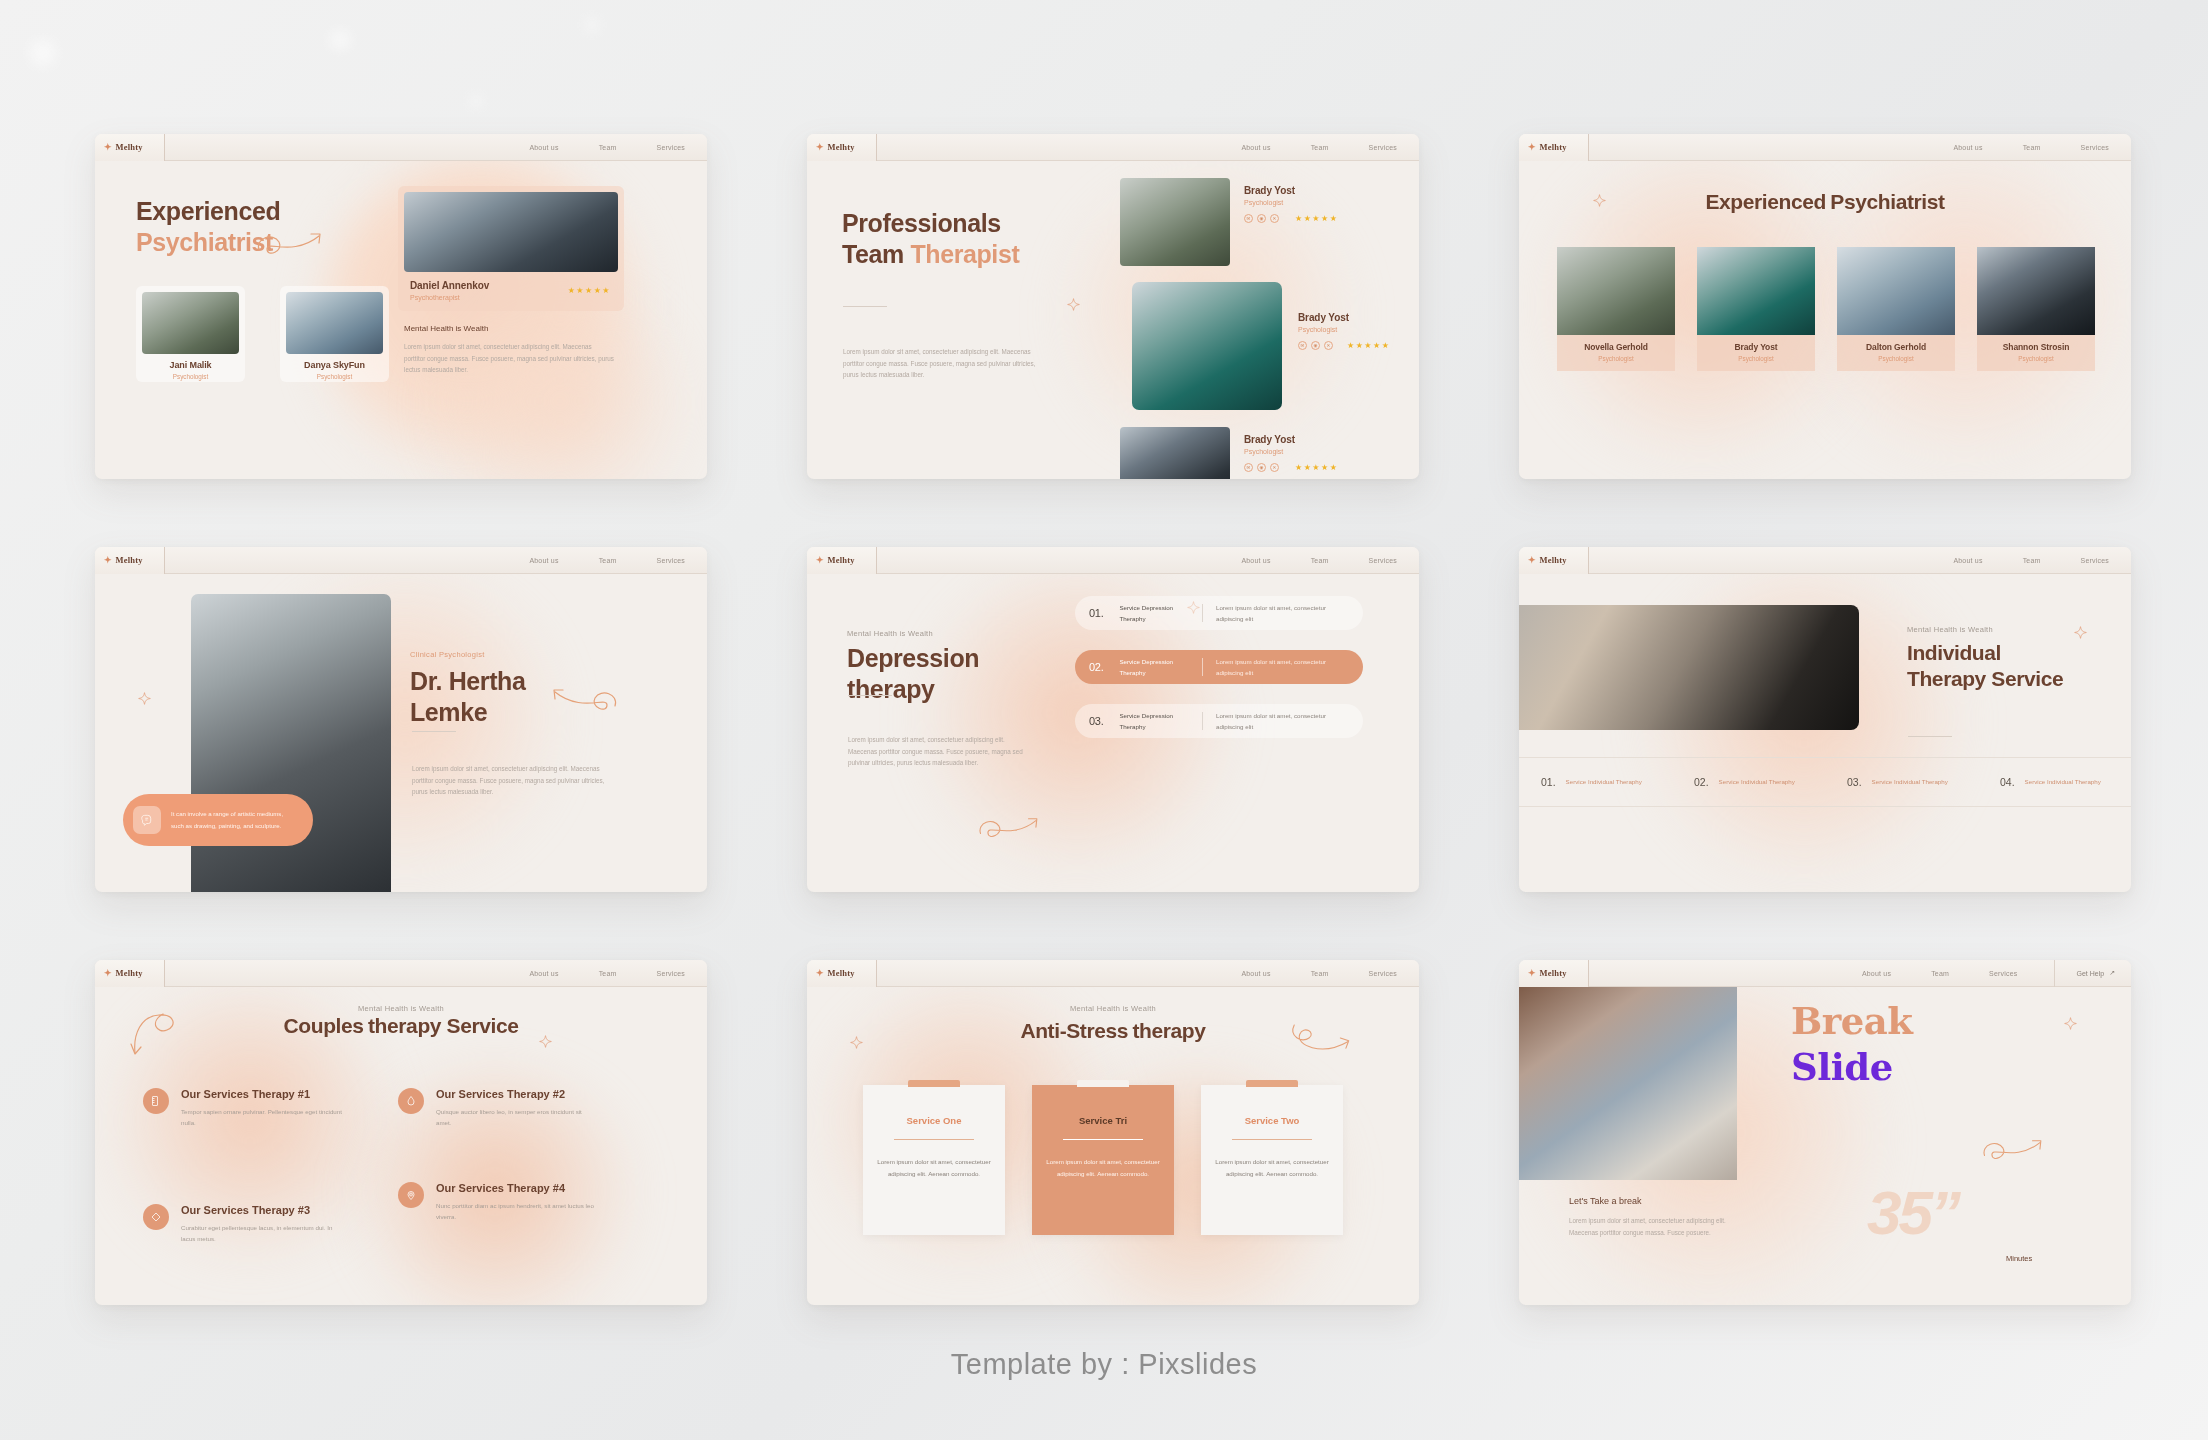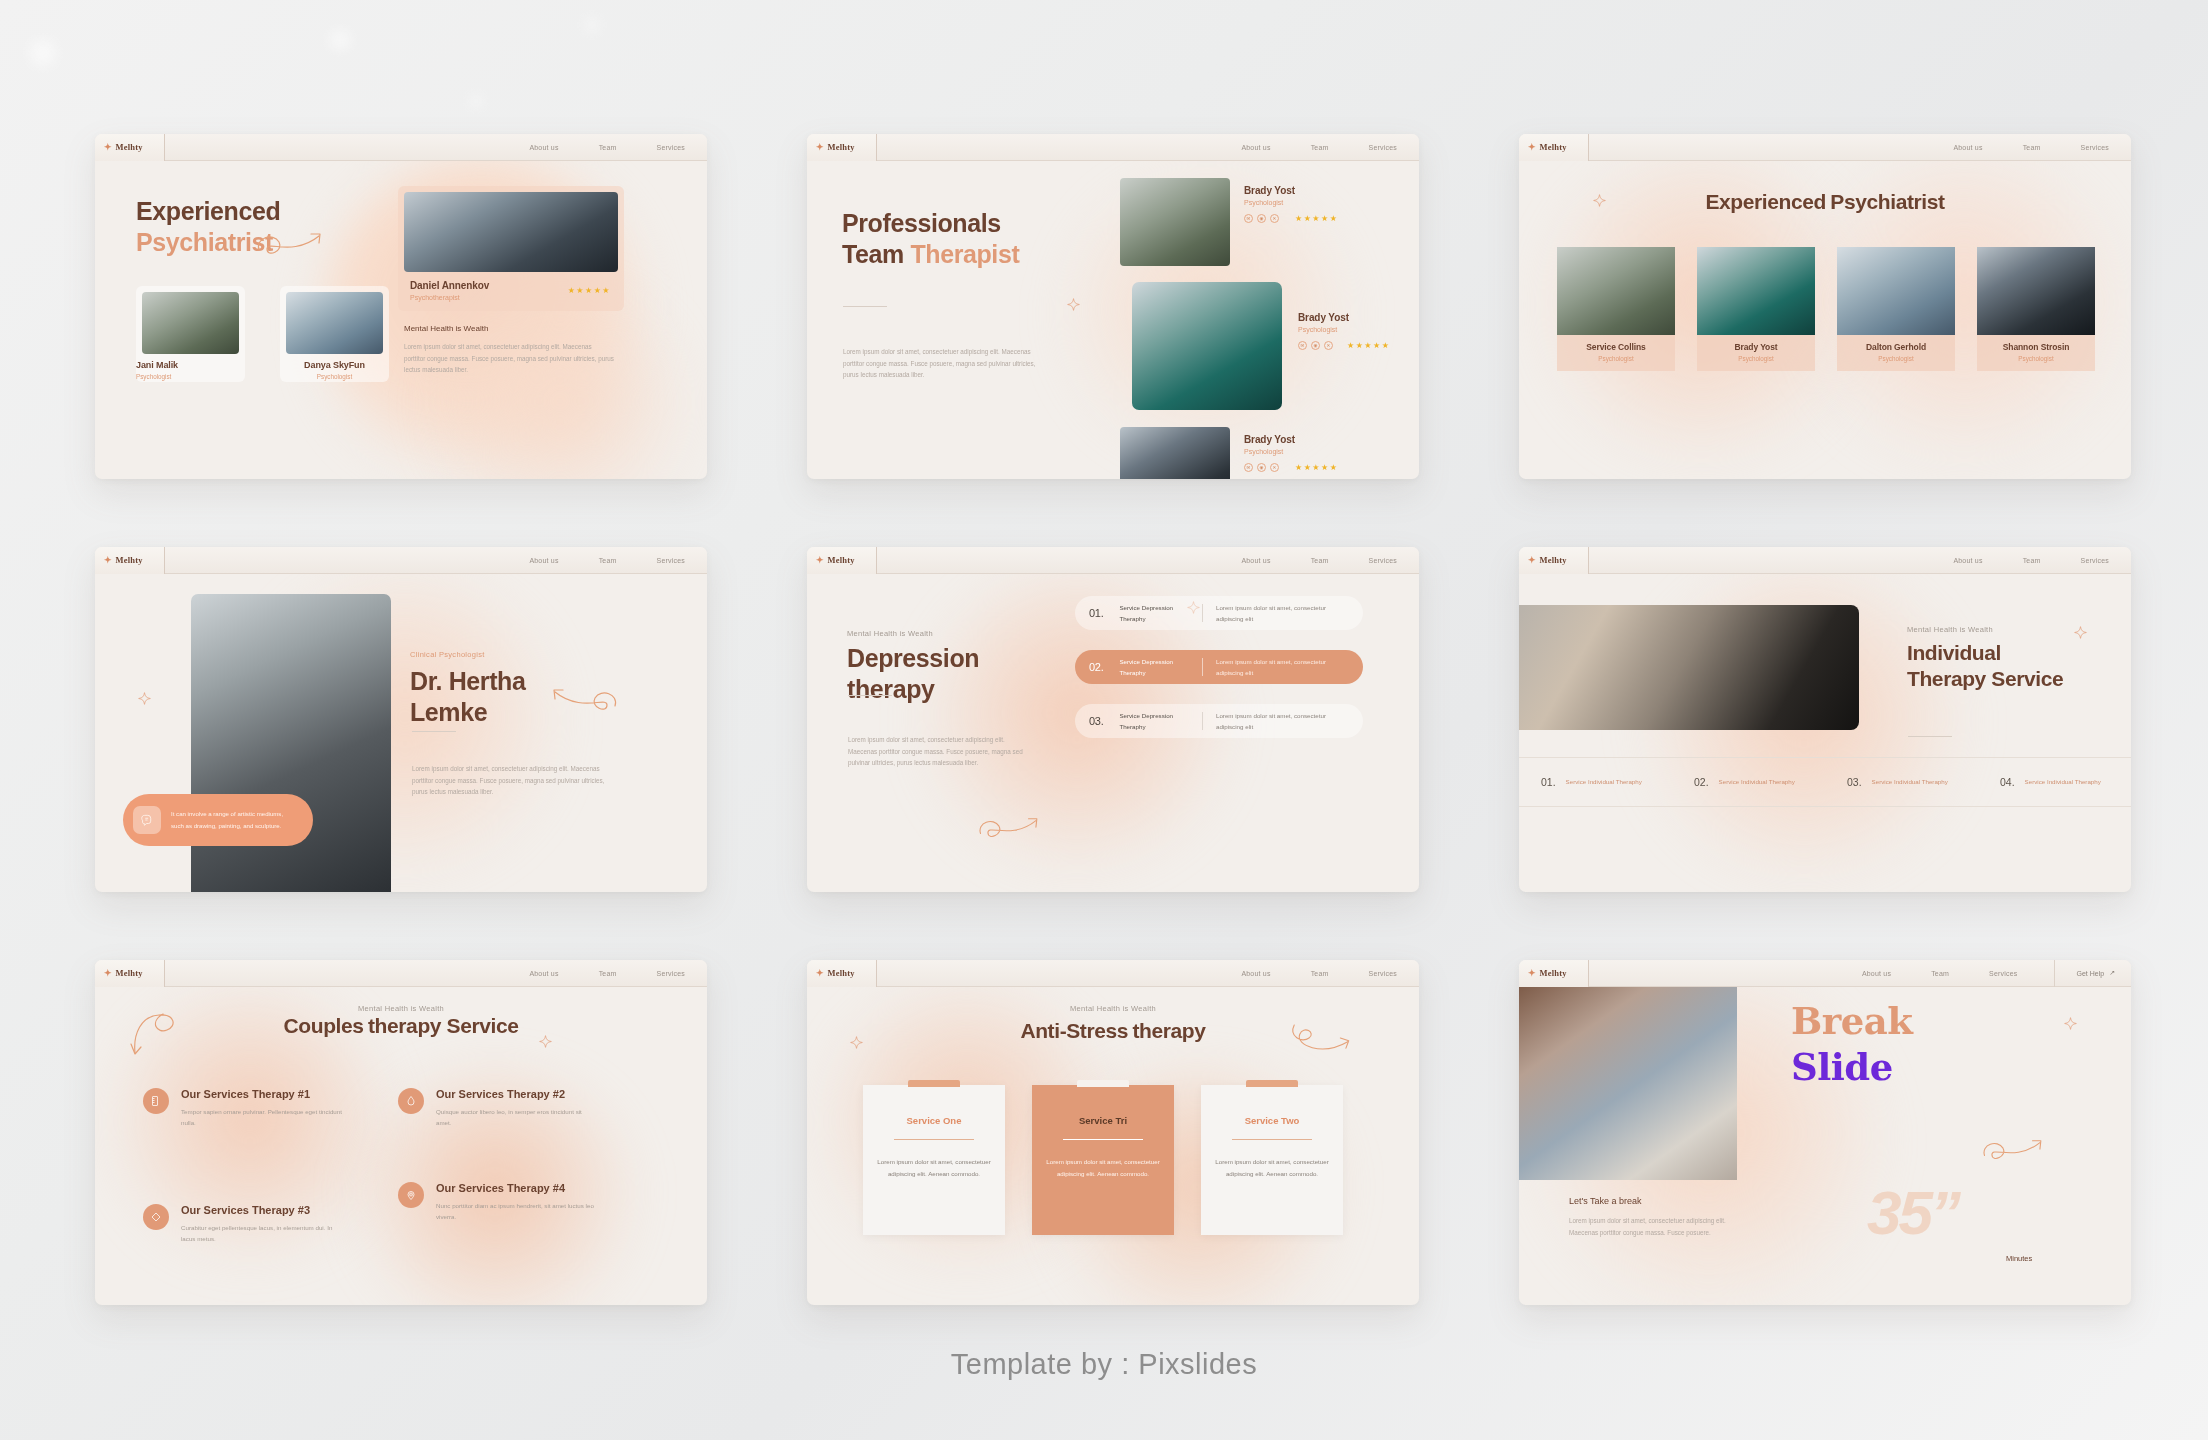--- a/index.html
+++ b/index.html
@@ -213,21 +213,21 @@
 
       <div style="position:absolute;left:309px;top:190px;width:210px;">
         <div style="font-size:8px;color:#6b4230;font-weight:400;">Mental Health is Wealth</div>
         <div class="body-sm" style="margin-top:8px;">Lorem ipsum dolor sit amet, consectetuer adipiscing elit. Maecenas porttitor congue massa. Fusce posuere, magna sed pulvinar ultricies, purus lectus malesuada liber.</div>
       </div>
 
       <div style="position:absolute;left:41px;top:152px;" class="card-soft">
         <div style="padding:6px;">
           <div class="photo ph-jani" style="width:97px;height:62px;"></div>
         </div>
-        <div style="text-align:left;padding-bottom:2px;">
+        <div style="text-align:center;padding-bottom:2px;">
           <div class="name" style="font-size:9px;">Jani Malik</div>
           <div class="role" style="font-size:6.3px;">Psychologist</div>
         </div>
       </div>
       <div style="position:absolute;left:185px;top:152px;" class="card-soft">
         <div style="padding:6px;">
           <div class="photo ph-danya" style="width:97px;height:62px;"></div>
         </div>
         <div style="text-align:center;padding-bottom:2px;">
           <div class="name" style="font-size:9px;">Danya SkyFun</div>
@@ -340,21 +340,21 @@
 
       <div style="position:absolute;left:0;right:0;top:55px;text-align:center;">
         <span class="h1" style="font-size:21px;">Experienced</span>
         <span class="h1 lt" style="font-size:21px;">Psychiatrist</span>
       </div>
 
       <div style="position:absolute;left:38px;top:113px;display:flex;gap:22px;">
         <div>
           <div class="photo ph-jani" style="width:118px;height:88px;border-radius:0;"></div>
           <div style="background:rgba(240,205,186,.68);padding:7px 0 9px;text-align:center;">
-            <div class="name" style="font-size:8.5px;">Service Collins</div>
+            <div class="name" style="font-size:8.5px;">Novella Gerhold</div>
             <div class="role" style="font-size:6.3px;">Psychologist</div>
           </div>
         </div>
         <div>
           <div class="photo ph-brady" style="width:118px;height:88px;border-radius:0;"></div>
           <div style="background:rgba(240,205,186,.68);padding:7px 0 9px;text-align:center;">
             <div class="name" style="font-size:8.5px;">Brady Yost</div>
             <div class="role" style="font-size:6.3px;">Psychologist</div>
           </div>
         </div>

